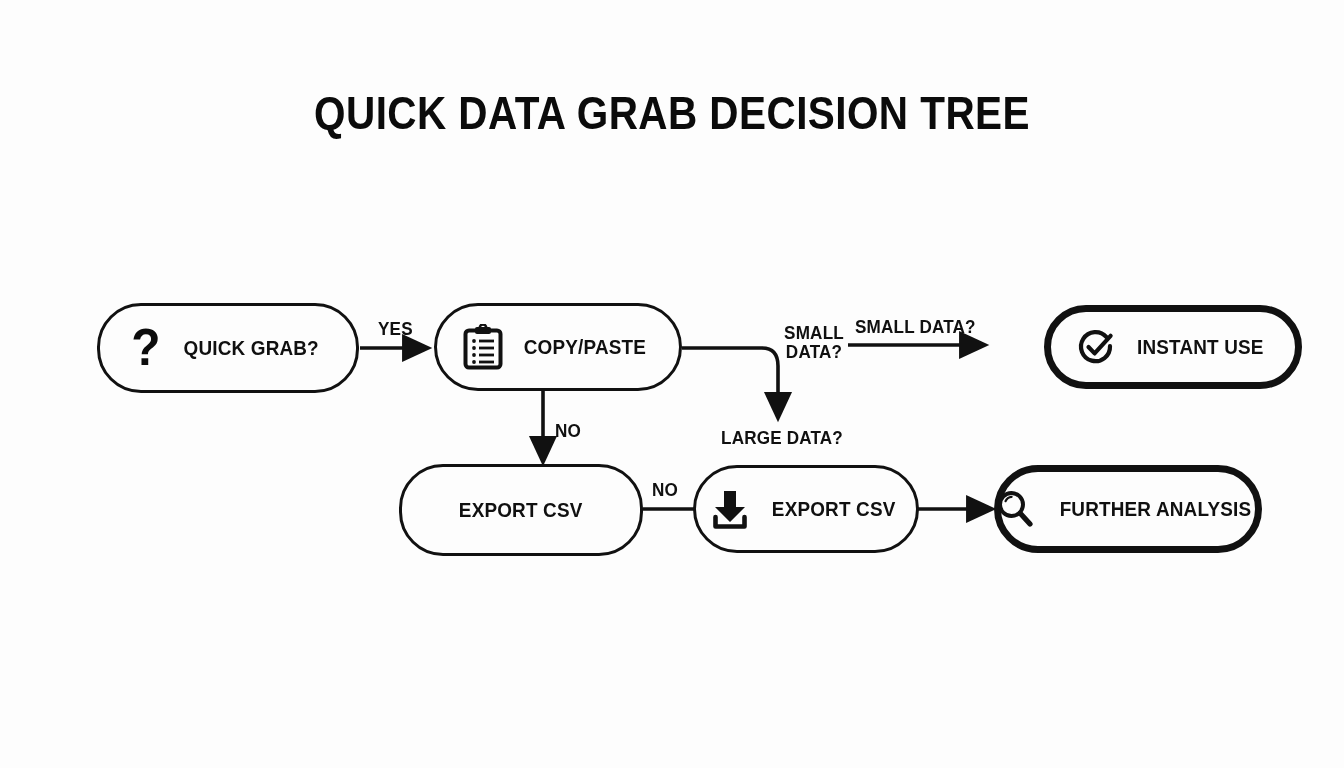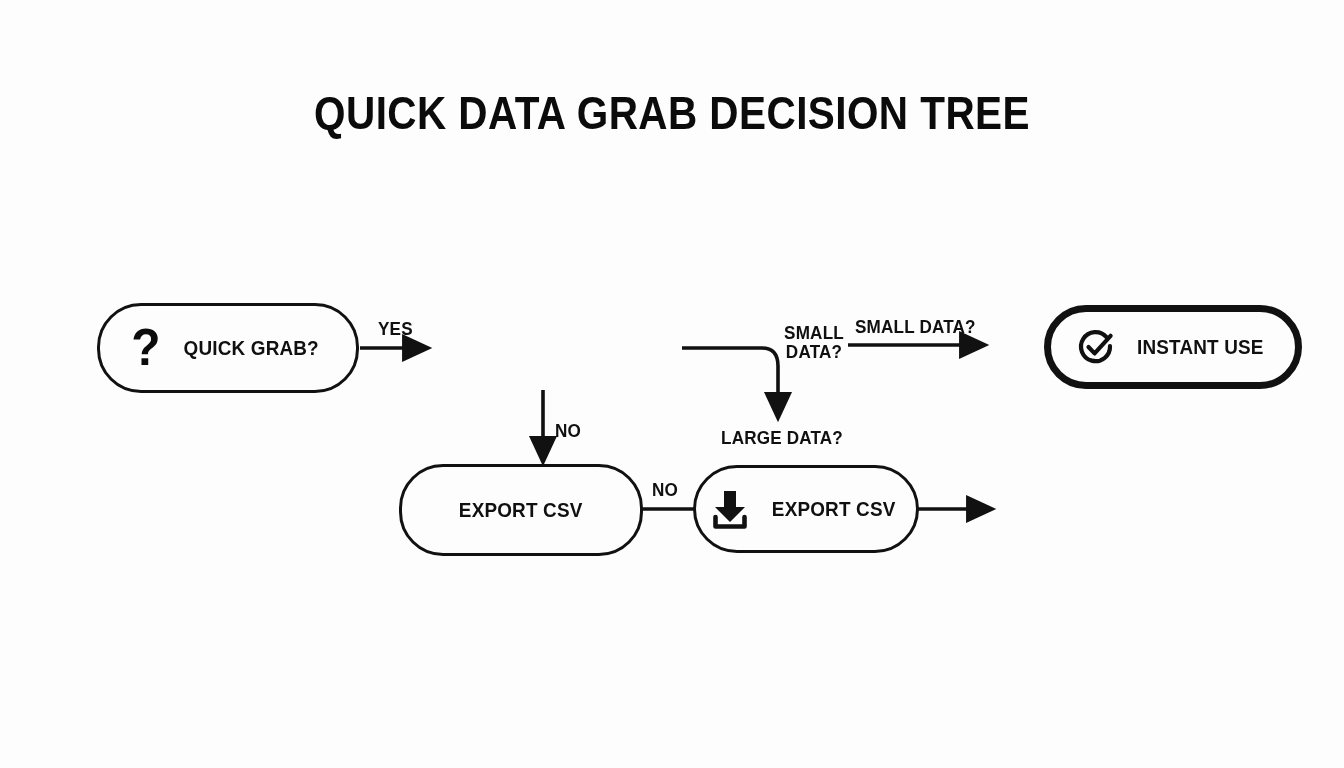--- a/index.html
+++ b/index.html
@@ -172,20 +172,40 @@
 
   <div class="node" style="left:97px; top:303px; width:262px; height:90px;">
     <div class="node-inner">
       <span class="node-icon">
         <span class="qmark">?</span>
       </span>
       <span class="node-label">QUICK GRAB?</span>
     </div>
   </div>
 
+  <div class="node" style="left:434px; top:303px; width:248px; height:88px;">
+    <div class="node-inner">
+      <span class="node-icon">
+        <svg width="40" height="46" viewBox="0 0 40 46" xmlns="http://www.w3.org/2000/svg">
+          <rect x="2.5" y="6.5" width="35" height="37" rx="3.5" ry="3.5" fill="none" stroke="#111111" stroke-width="4"></rect>
+          <rect x="12" y="3" width="16" height="7" rx="2" ry="2" fill="#111111"></rect>
+          <circle cx="20" cy="3.6" r="3.2" fill="none" stroke="#111111" stroke-width="2.6"></circle>
+          <circle cx="11" cy="17" r="1.9" fill="#111111"></circle>
+          <rect x="16" y="15.6" width="15" height="2.8" fill="#111111"></rect>
+          <circle cx="11" cy="24" r="1.9" fill="#111111"></circle>
+          <rect x="16" y="22.6" width="15" height="2.8" fill="#111111"></rect>
+          <circle cx="11" cy="31" r="1.9" fill="#111111"></circle>
+          <rect x="16" y="29.6" width="15" height="2.8" fill="#111111"></rect>
+          <circle cx="11" cy="38" r="1.9" fill="#111111"></circle>
+          <rect x="16" y="36.6" width="15" height="2.8" fill="#111111"></rect>
+        </svg>
+      </span>
+      <span class="node-label">COPY/PASTE</span>
+    </div>
+  </div>
 
   <div class="node thick" style="left:1044px; top:305px; width:258px; height:84px;">
     <div class="node-inner">
       <span class="node-icon">
         <svg width="40" height="40" viewBox="0 0 40 40" xmlns="http://www.w3.org/2000/svg">
           <path d="M30.5,10.2 A14.5,14.5 0 1 0 34,19.2" fill="none" stroke="#111111" stroke-width="4.2" stroke-linecap="round"></path>
           <path d="M12.5,20 L18.6,26.4 L34.6,8.8" fill="none" stroke="#111111" stroke-width="4.2" stroke-linecap="round" stroke-linejoin="round"></path>
         </svg>
       </span>
       <span class="node-label">INSTANT USE</span>
@@ -203,14 +223,26 @@
       <span class="node-icon">
         <svg width="42" height="44" viewBox="0 0 42 44" xmlns="http://www.w3.org/2000/svg">
           <path d="M15,4 L27,4 L27,20 L36,20 L21,35 L6,20 L15,20 Z" fill="#111111"></path>
           <path d="M6.5,30 L6.5,39.5 L35.5,39.5 L35.5,30" fill="none" stroke="#111111" stroke-width="4.6" stroke-linecap="round" stroke-linejoin="round"></path>
         </svg>
       </span>
       <span class="node-label">EXPORT CSV</span>
     </div>
   </div>
 
+  <div class="node thick" style="left:994px; top:465px; width:268px; height:88px;">
+    <div class="node-inner">
+      <span class="node-icon">
+        <svg width="40" height="42" viewBox="0 0 40 42" xmlns="http://www.w3.org/2000/svg">
+          <circle cx="16.5" cy="16.5" r="11.5" fill="none" stroke="#111111" stroke-width="4"></circle>
+          <path d="M10.5,13.2 A7.5,7.5 0 0 1 16.6,8.8" fill="none" stroke="#111111" stroke-width="2.2" stroke-linecap="round"></path>
+          <line x1="25.2" y1="25.2" x2="35" y2="36" stroke="#111111" stroke-width="5.2" stroke-linecap="round"></line>
+        </svg>
+      </span>
+      <span class="node-label">FURTHER ANALYSIS</span>
+    </div>
+  </div>
 
 </div>
 
 </body></html>

